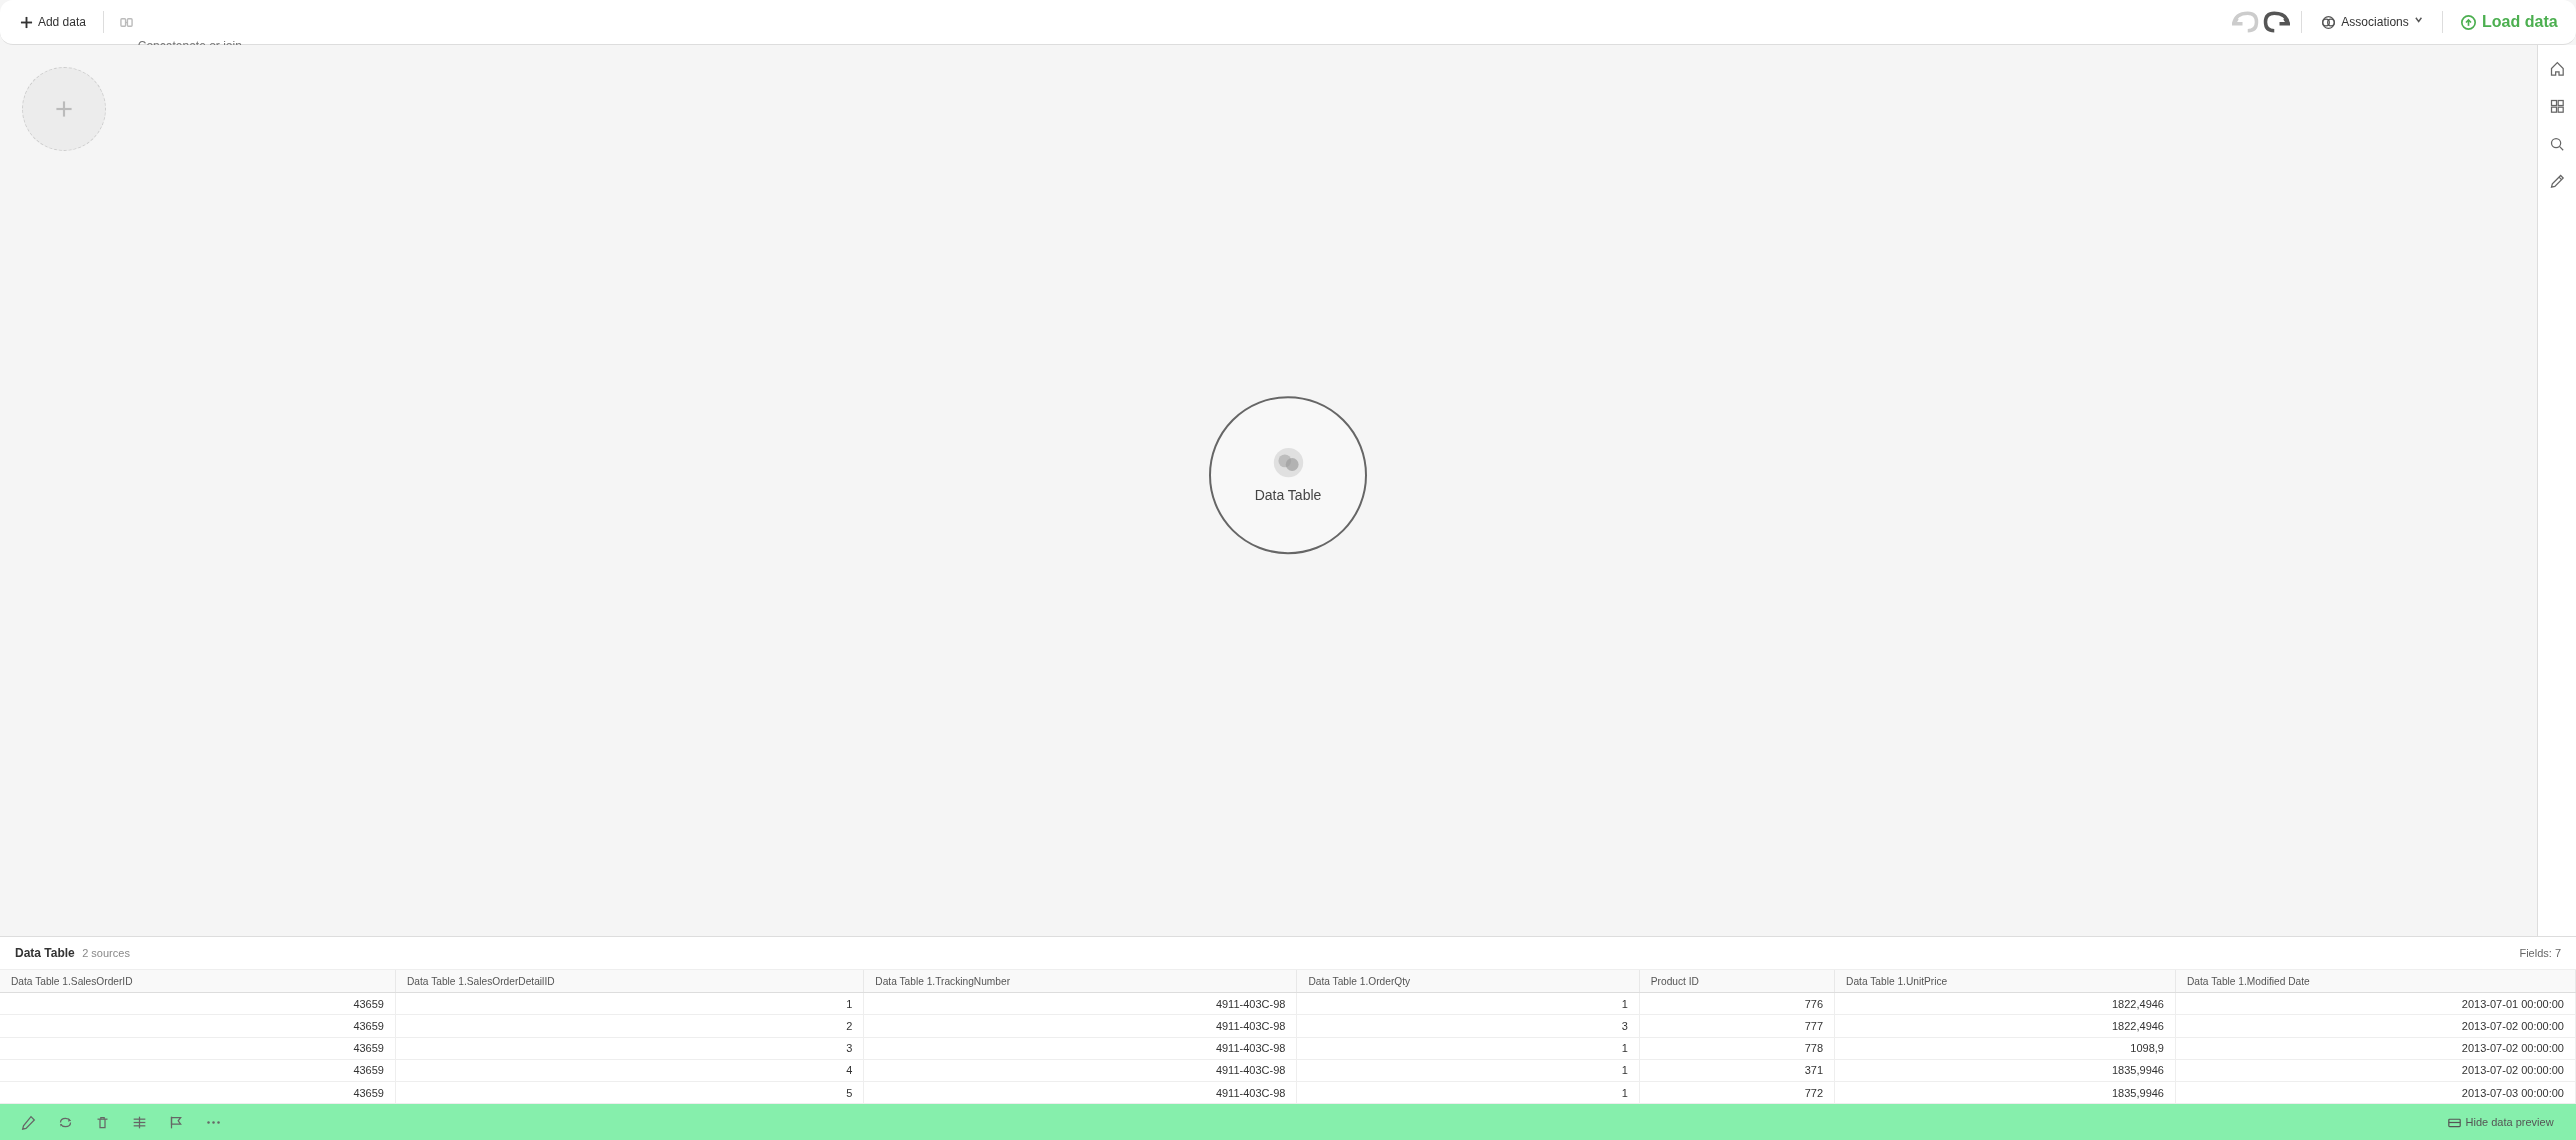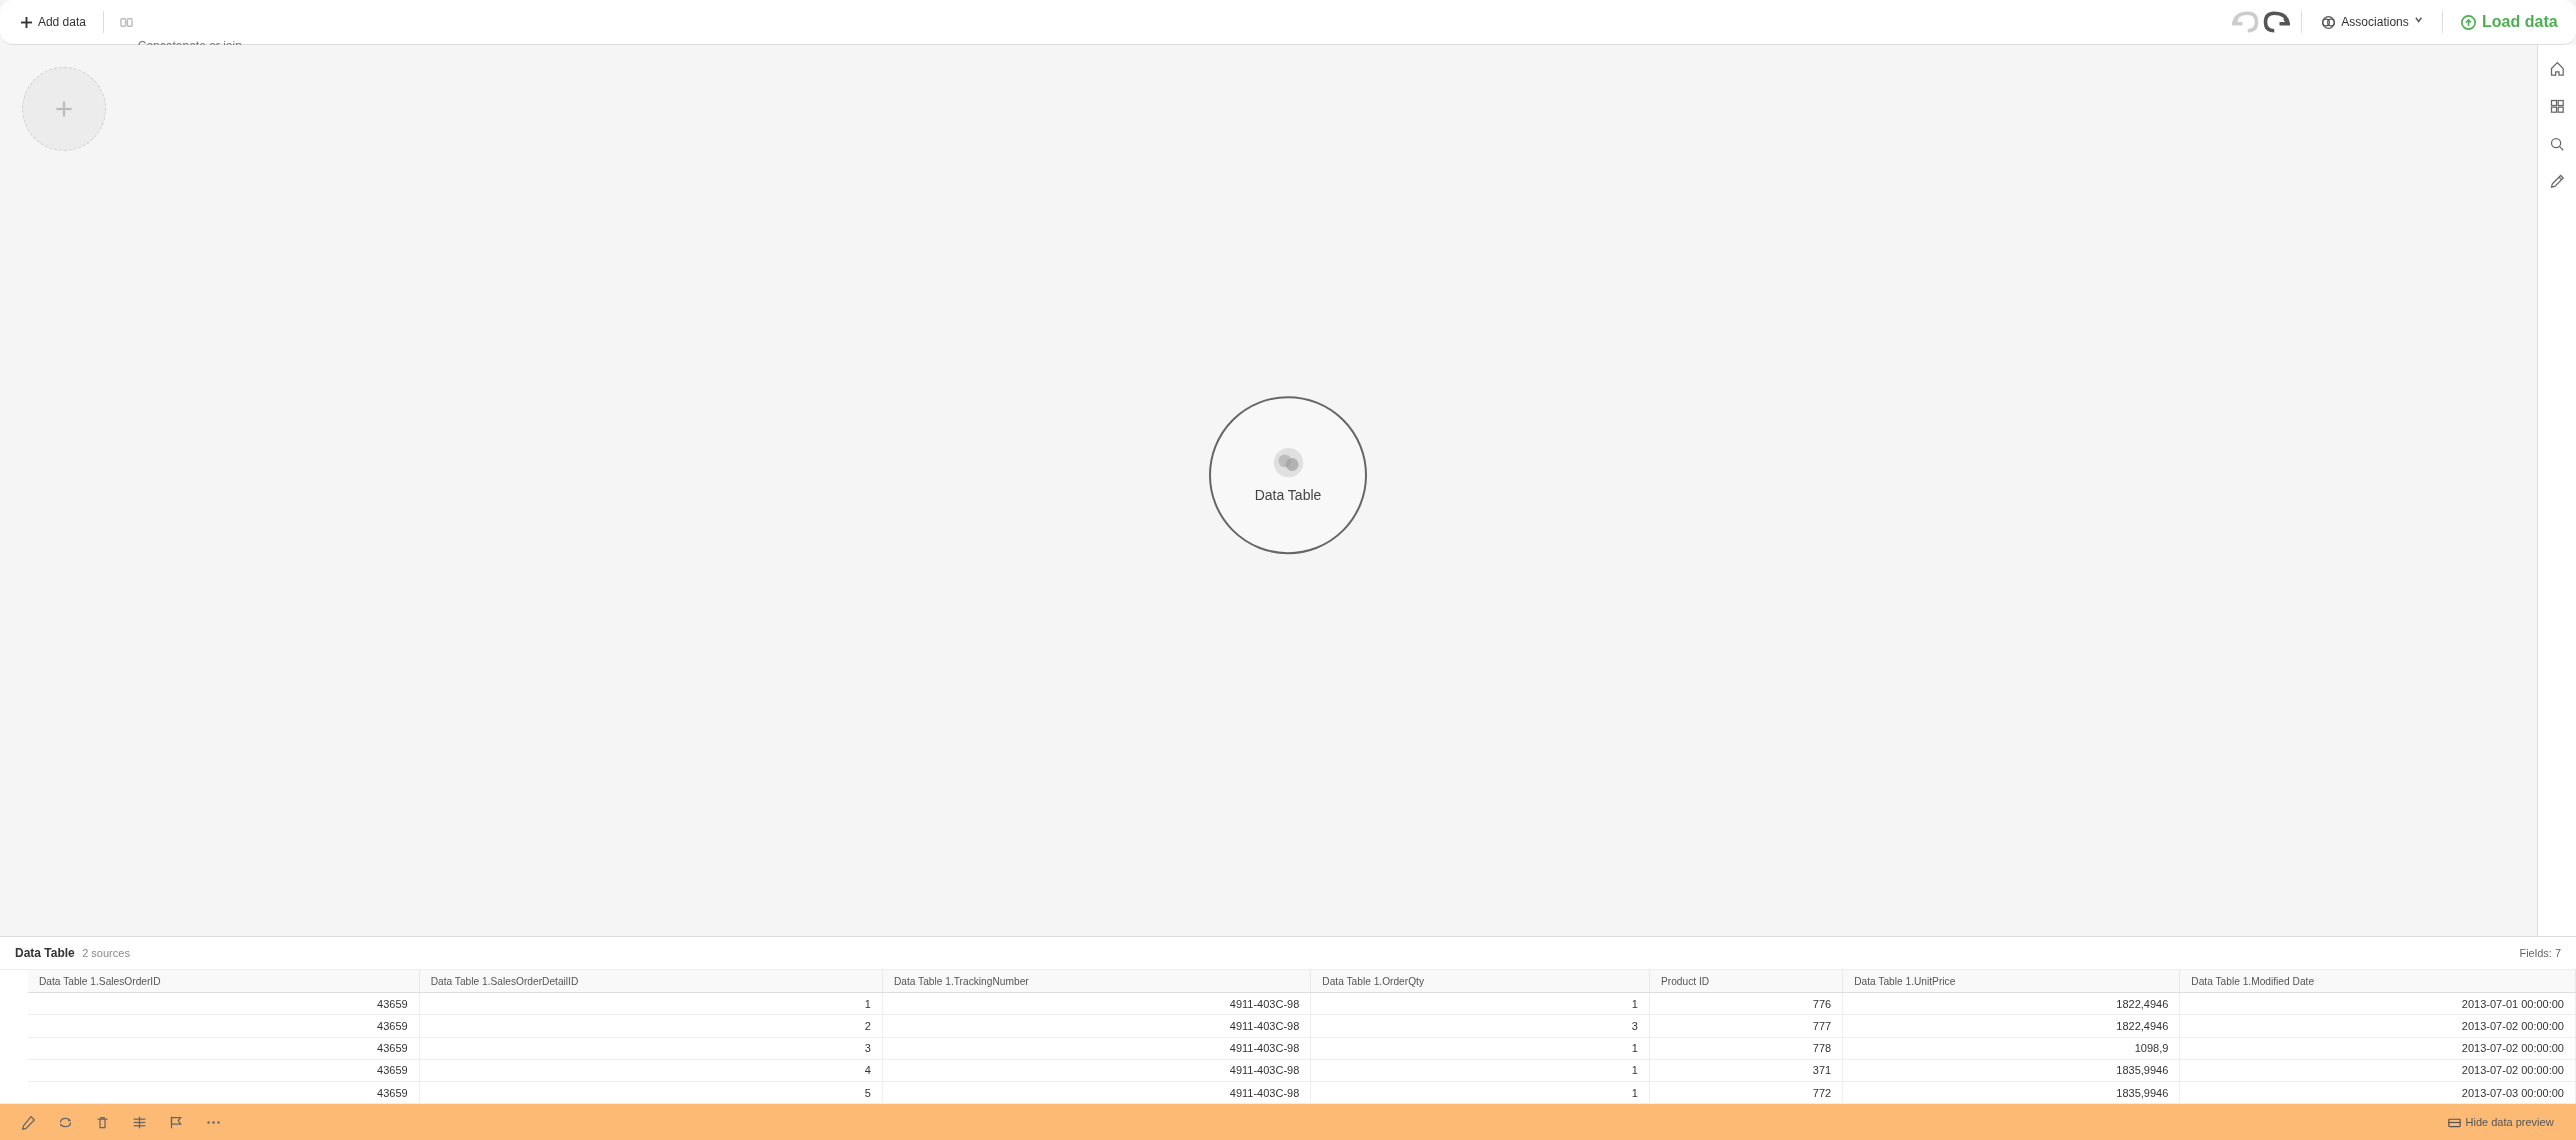--- a/index.html
+++ b/index.html
@@ -91,38 +91,38 @@
     }
 
     .bottom-panel-header {
       display: flex; align-items: center; justify-content: space-between;
       padding: 5.6px 15px; border-bottom: 0.9px solid #eee; height: 33px;
     }
     .bottom-panel-title { display: flex; align-items: center; gap: 7.4px; font-size: 12px; font-weight: 600; color: #333; }
     .sources-badge { font-size: 11px; color: #888; font-weight: 400; }
     .fields-label { font-size: 11px; color: #666; }
 
-    .table-container { flex: 1; overflow-x: auto; overflow-y: auto; margin-left: 28px; }
+    .table-container { flex: 1; overflow-x: auto; overflow-y: auto; }
     table { border-collapse: collapse; width: 100%; font-size: 11px; }
     thead tr { background: #f9f9f9; }
     th {
       text-align: left; padding: 5.6px 11px; font-weight: 500; color: #555;
       border-right: 0.9px solid #e8e8e8; border-bottom: 0.9px solid #ddd;
       font-size: 10.2px; white-space: nowrap; position: sticky; top: 0; background: #f9f9f9;
     }
     td {
       padding: 4.6px 11px; border-right: 0.9px solid #eee; border-bottom: 0.9px solid #eee;
       color: #333; white-space: nowrap; text-align: right;
     }
     td.text-cell { text-align: right; }
 
     
     .bottom-toolbar {
       display: flex; align-items: center; justify-content: space-between;
-      border-top: 0.9px solid #eee; padding: 0 15px; height: 37px; background: #fdba74;
+      border-top: 0.9px solid #eee; padding: 0 15px; height: 37px; background: #86efac;
     }
     .bottom-toolbar-left { display: flex; align-items: center; gap: 11px; }
     .bottom-tool-btn {
       width: 26px; height: 26px; border: none; background: transparent;
       cursor: pointer; display: flex; align-items: center; justify-content: center;
       color: #666; border-radius: 3.7px;
     }
     .hide-preview-btn {
       display: flex; align-items: center; gap: 4.6px;
       border: none; background: transparent; cursor: pointer;

